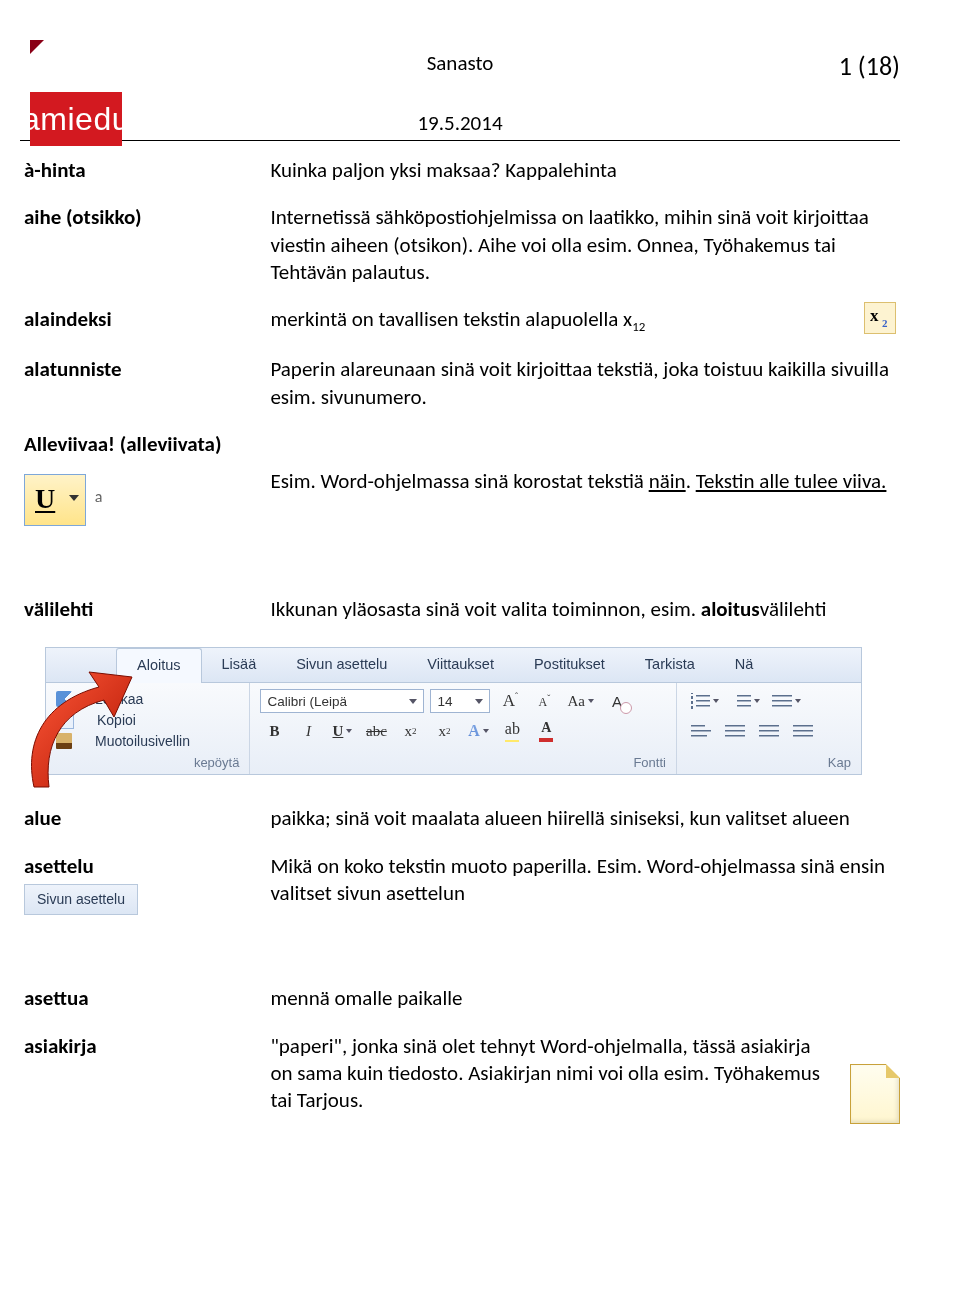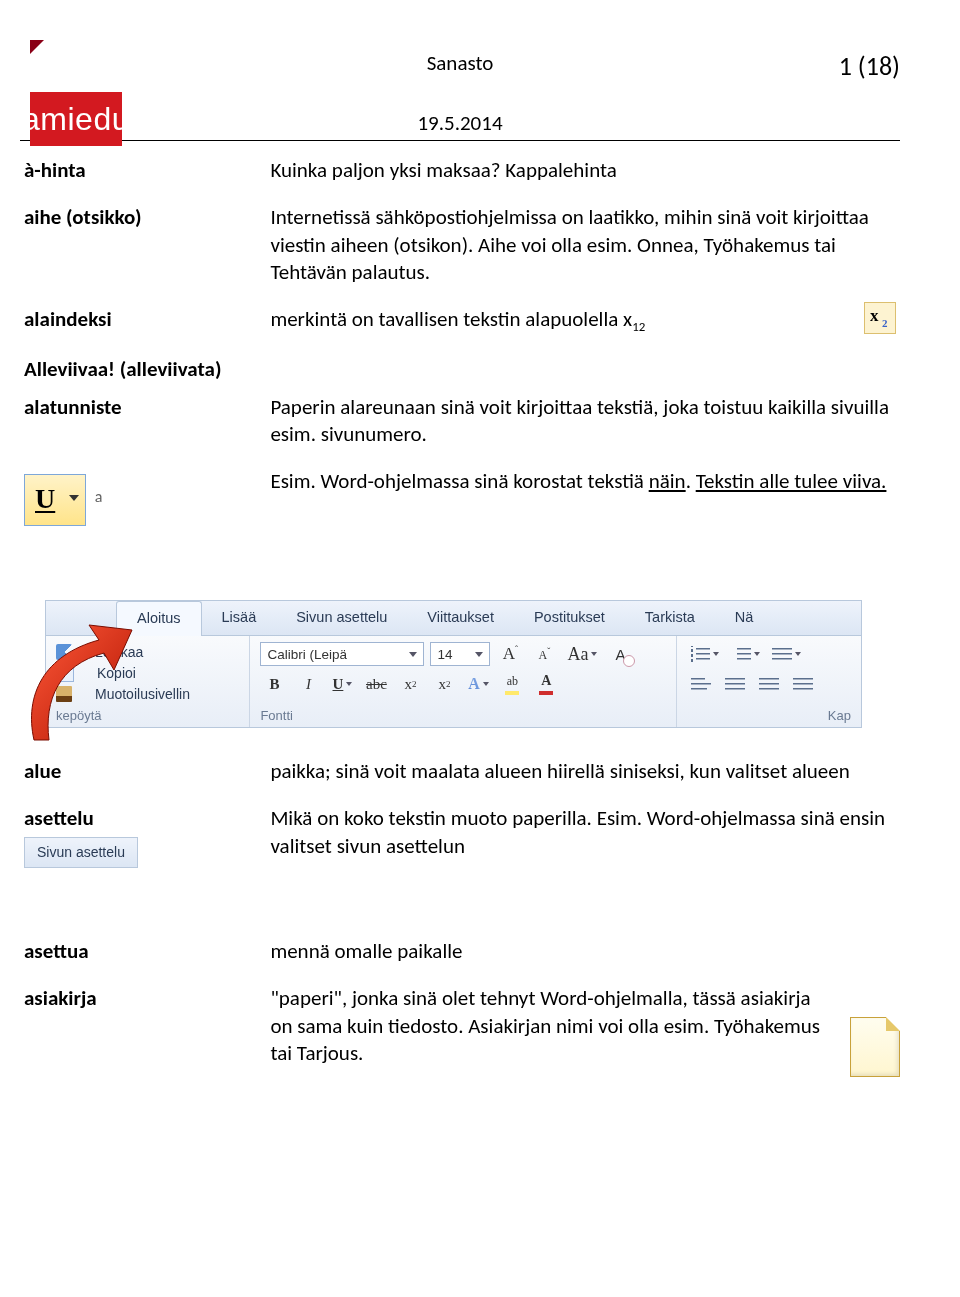--- a/index.html
+++ b/index.html
@@ -178,21 +178,21 @@
     align-items: stretch;
   }
   .group {
     border-right: 1px solid #cbd6e5;
     padding: 6px 10px 4px 10px;
     display: flex;
     flex-direction: column;
     justify-content: space-between;
   }
   .group-label {
-    text-align: left;
+    text-align: right;
     color: #6a7a92;
     font-size: 13px;
     padding-top: 4px;
   }
   
   .g-clip { width: 190px; }
   .clip-line {
     display: flex;
     align-items: center;
     gap: 23px;
@@ -242,21 +242,21 @@
     color:#333;
   }
   .btn b { font-weight:bold; }
   .btn .sup { font-size:9px; vertical-align:super; }
   .btn .sub { font-size:9px; vertical-align:sub; }
   .btn .dd {
     width:0;height:0;border-left:3px solid transparent;border-right:3px solid transparent;border-top:4px solid #556;margin-left:3px;
   }
   .aa-grow { font-size:17px;font-family:Liberation Serif, serif; }
   .aa-shrink { font-size:12px; }
-  .aa-case { font-size:18px; }
+  .aa-case { font-size:15px; }
   .clr-box { width:14px;height:4px;margin-top:2px; }
   .clr-y { background:#ffe96b; }
   .clr-r { background:#cf2e2e; }
   .strike { text-decoration: line-through; }
   .uline { text-decoration: underline; }
   .aw {
     display:inline-block;font-family:"Times New Roman",serif;font-size:16px;
     background:linear-gradient(45deg,#4a7bd0,#8fb2e9);-webkit-background-clip:text;-webkit-text-fill-color:transparent;
     font-weight:bold;
   }
@@ -343,42 +343,48 @@
     <td class="def" style="position:relative;">
       <span>merkintä on tavallisen tekstin alapuolella x</span><sub style="font-size:13px;margin-top:36px;">12</sub>
       <span class="x2-icon" style="position:absolute;right:4px;top:2px;">
         <span class="x">x</span>
             <span class="two">2</span>
       </span>
     </td>
   </tr>
 
   <tr>
-    <td class="term" colspan="2" style="padding-bottom:4px;">Alleviivaa! (alleviivata)</td>
-  </tr>
-
-  <tr>
     <td class="term">alatunniste</td>
     <td class="def">Paperin alareunaan sinä voit kirjoittaa tekstiä, joka toistuu kaikilla sivuilla esim. sivunumero.</td>
+  </tr>
+
+  <tr>
+    <td class="term" colspan="2" style="padding-bottom:4px;">Alleviivaa! (alleviivata)</td>
   </tr>
   <tr>
     <td class="term" style="font-weight:400;">
       <span class="u-btn">
         <span class="U">U</span><span class="chev"></span>
       </span>
       <span style="font-size:16px;color:#666;vertical-align:middle;margin-left:4px;">a</span>
     </td>
     <td class="def">
       <span>Esim. Word-ohjelmassa sinä korostat tekstiä </span><span class="u">näin</span><span>. </span><span class="u">Tekstin alle tulee viiva.</span>
     </td>
   </tr>
   <tr class="spacer-row">
         <td colspan="2"></td>
       </tr>
 
+  <tr>
+    <td class="term">välilehti</td>
+    <td class="def">
+      <span>Ikkunan yläosasta sinä voit valita toiminnon, esim. </span><b>aloitus</b><span>välilehti</span>
+    </td>
+  </tr>
 </tbody>
   </table>
 
 <div class="ribbon-wrap">
   <svg class="arrow-svg" viewBox="0 0 120 130">
     <defs>
       <linearGradient id="rg" x1="0" y1="0" x2="1" y2="1">
         <stop offset="0" stop-color="#ff5a3a"></stop>
         <stop offset="1" stop-color="#b01200"></stop>
       </linearGradient>
@@ -456,21 +462,21 @@
             <div class="btn">
                 <span class="strike">abc</span>
               </div>
             <div class="btn">x<span class="sub">2</span></div>
             <div class="btn">x<span class="sup">2</span></div>
             <div class="btn">
                 <span class="aw">A</span>
                 <span class="dd"></span>
               </div>
             <div class="btn" style="flex-direction:column;">
-              <span style="font-size:12px;">ab</span>
+              <span style="font-size:16px;">ab</span>
                 <span class="clr-box clr-y"></span>
             </div>
             <div class="btn" style="flex-direction:column;">
               <span style="font-size:14px;font-weight:bold;">A</span>
                 <span class="clr-box clr-r"></span>
             </div>
           </div>
         </div>
         <div class="group-label">Fontti</div>
       </div>

